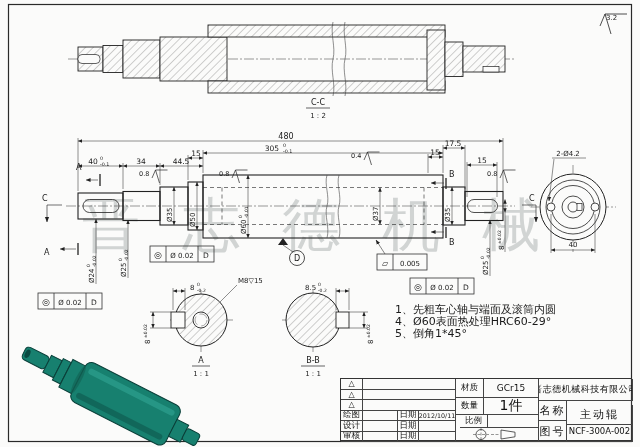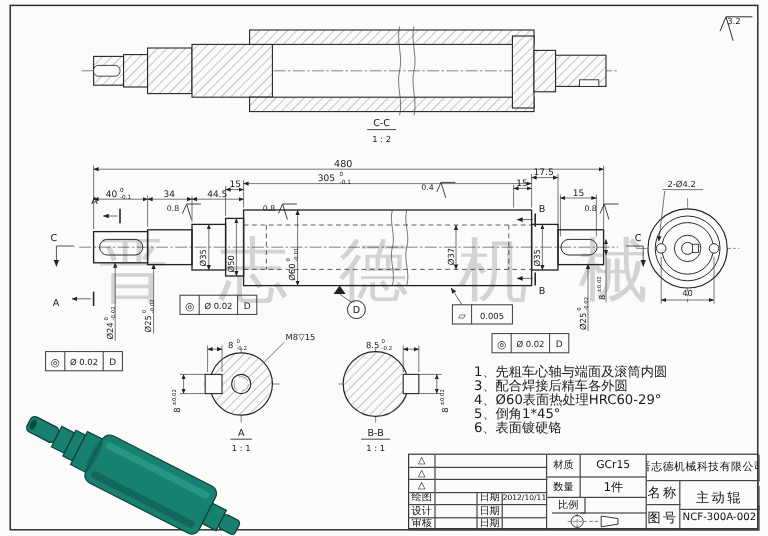--- a/index.html
+++ b/index.html
@@ -340,24 +340,22 @@
     <ellipse cx="4" cy="0" rx="2.5" ry="4.5" fill="#0a4a42" stroke="none"></ellipse>
     <rect x="66" y="-16" width="96" height="6" rx="3" fill="#2da08f" opacity="0.7" stroke="none"></rect>
     <rect x="66" y="11" width="96" height="6" rx="3" fill="#0d564c" opacity="0.6" stroke="none"></rect>
     <ellipse cx="61" cy="0" rx="3" ry="15.5" fill="#126557" opacity="0.7" stroke="none"></ellipse>
   </g>
 </svg>
 
 
 <div class="notes">
   <div>1、先粗车心轴与端面及滚筒内圆</div>
-  <div>3、配合焊接后精车各外圆</div>
   <div>4、Ø60表面热处理HRC60-29°</div>
   <div>5、倒角1*45°</div>
-  <div>6、表面镀硬铬</div>
 </div>
 
 
 <div class="tb">
 
   <div class="c tri" style="left:0;top:0;width:22px;height:10.5px">
         <span>△</span>
       </div>
   <div class="c" style="left:22px;top:0;width:93px;height:10.5px"></div>
   <div class="c tri" style="left:0;top:10.5px;width:22px;height:10.5px">
@@ -378,21 +376,21 @@
   <div class="c" style="left:57px;top:42px;width:21px;height:10.5px">日期</div>
   <div class="c" style="left:78px;top:42px;width:37px;height:10.5px"></div>
   <div class="c" style="left:0;top:52.5px;width:22px;height:10.5px">审核</div>
   <div class="c" style="left:22px;top:52.5px;width:35px;height:10.5px"></div>
   <div class="c" style="left:57px;top:52.5px;width:21px;height:10.5px">日期</div>
   <div class="c" style="left:78px;top:52.5px;width:37px;height:10.5px"></div>
 
   <div class="c" style="left:115px;top:0;width:28px;height:19px">材质</div>
   <div class="c" style="left:143px;top:0;width:55px;height:19px;font-size:9px">GCr15</div>
   <div class="c" style="left:115px;top:19px;width:28px;height:17px">数量</div>
-  <div class="c" style="left:143px;top:19px;width:55px;height:17px;font-size:10px">1件</div>
+  <div class="c" style="left:143px;top:19px;width:55px;height:17px;font-size:14px">1件</div>
   <div class="c" style="left:119px;top:36px;width:28px;height:13px">比例</div>
   <div class="c" style="left:143px;top:36px;width:55px;height:13px"></div>
   <div class="c" style="left:115px;top:49px;width:83px;height:14px">
     <svg width="52" height="13" viewBox="0 0 52 13">
       <circle cx="10" cy="6.5" r="5" fill="none" stroke="#333" stroke-width="0.8"></circle>
       <line x1="2" y1="6.5" x2="18" y2="6.5" stroke="#333" stroke-width="0.5" stroke-dasharray="3 1.5"></line>
       <line x1="10" y1="0" x2="10" y2="13" stroke="#333" stroke-width="0.5" stroke-dasharray="3 1.5"></line>
       <path d="M30,2 L30,11 L44,8.8 L44,4.2 Z" fill="none" stroke="#333" stroke-width="0.8"></path>
       <line x1="20" y1="6.5" x2="28" y2="6.5" stroke="#333" stroke-width="0.5" stroke-dasharray="3 1.5"></line>
     </svg>

